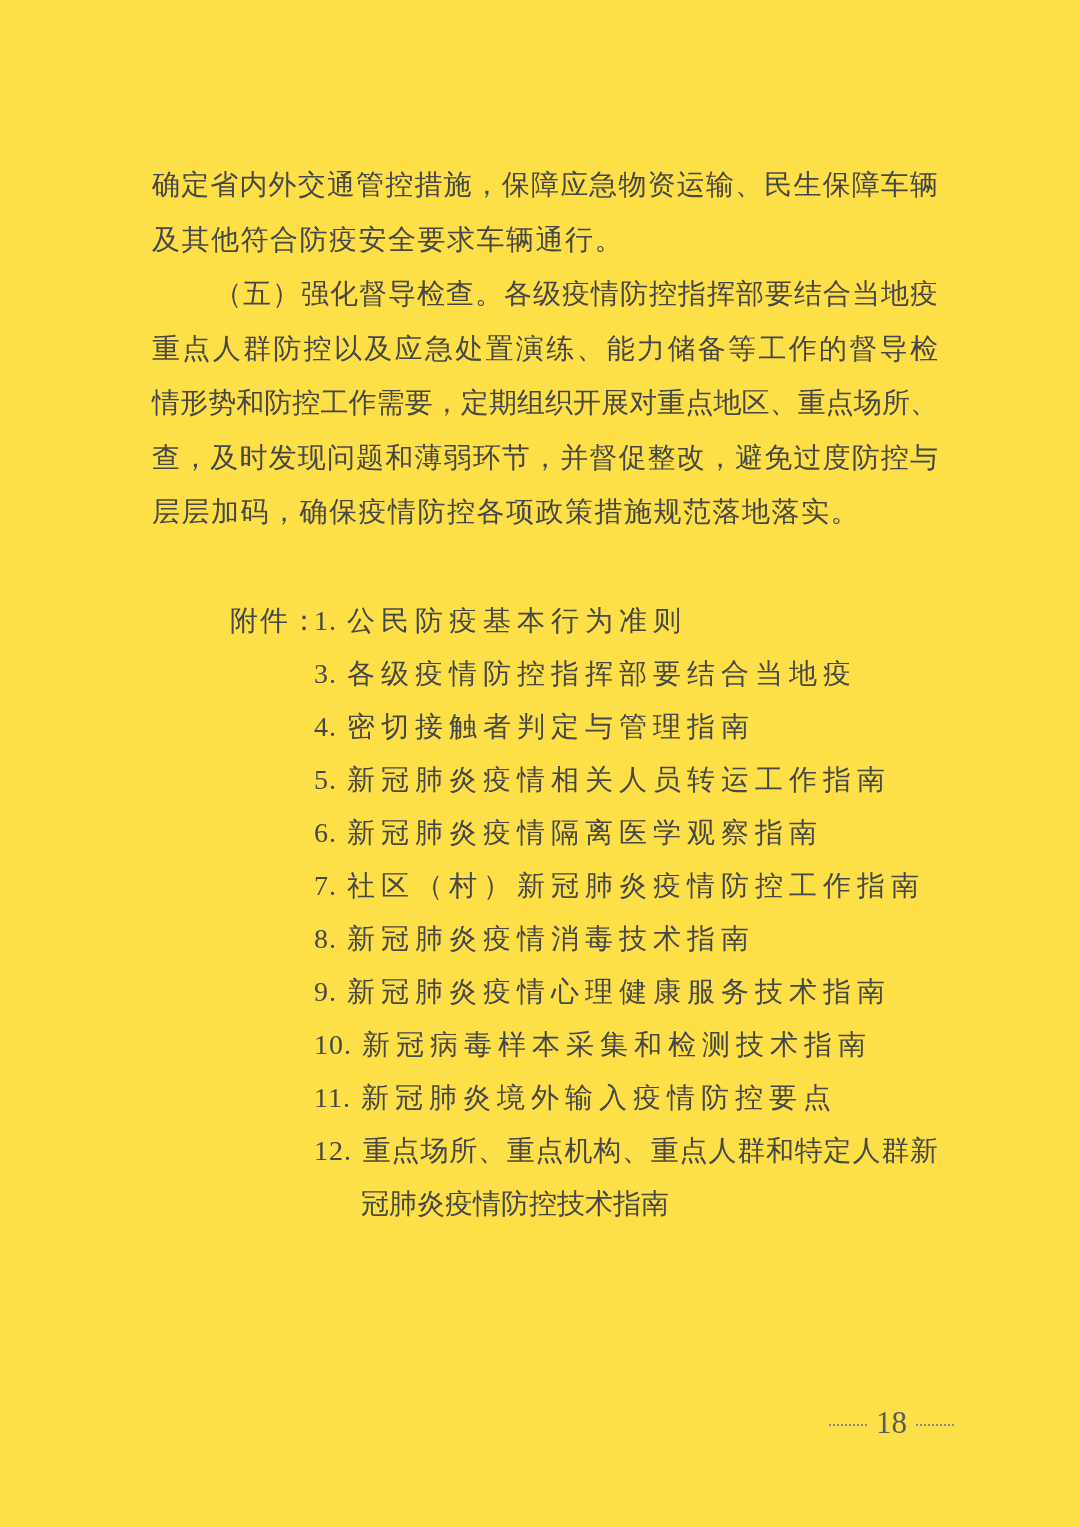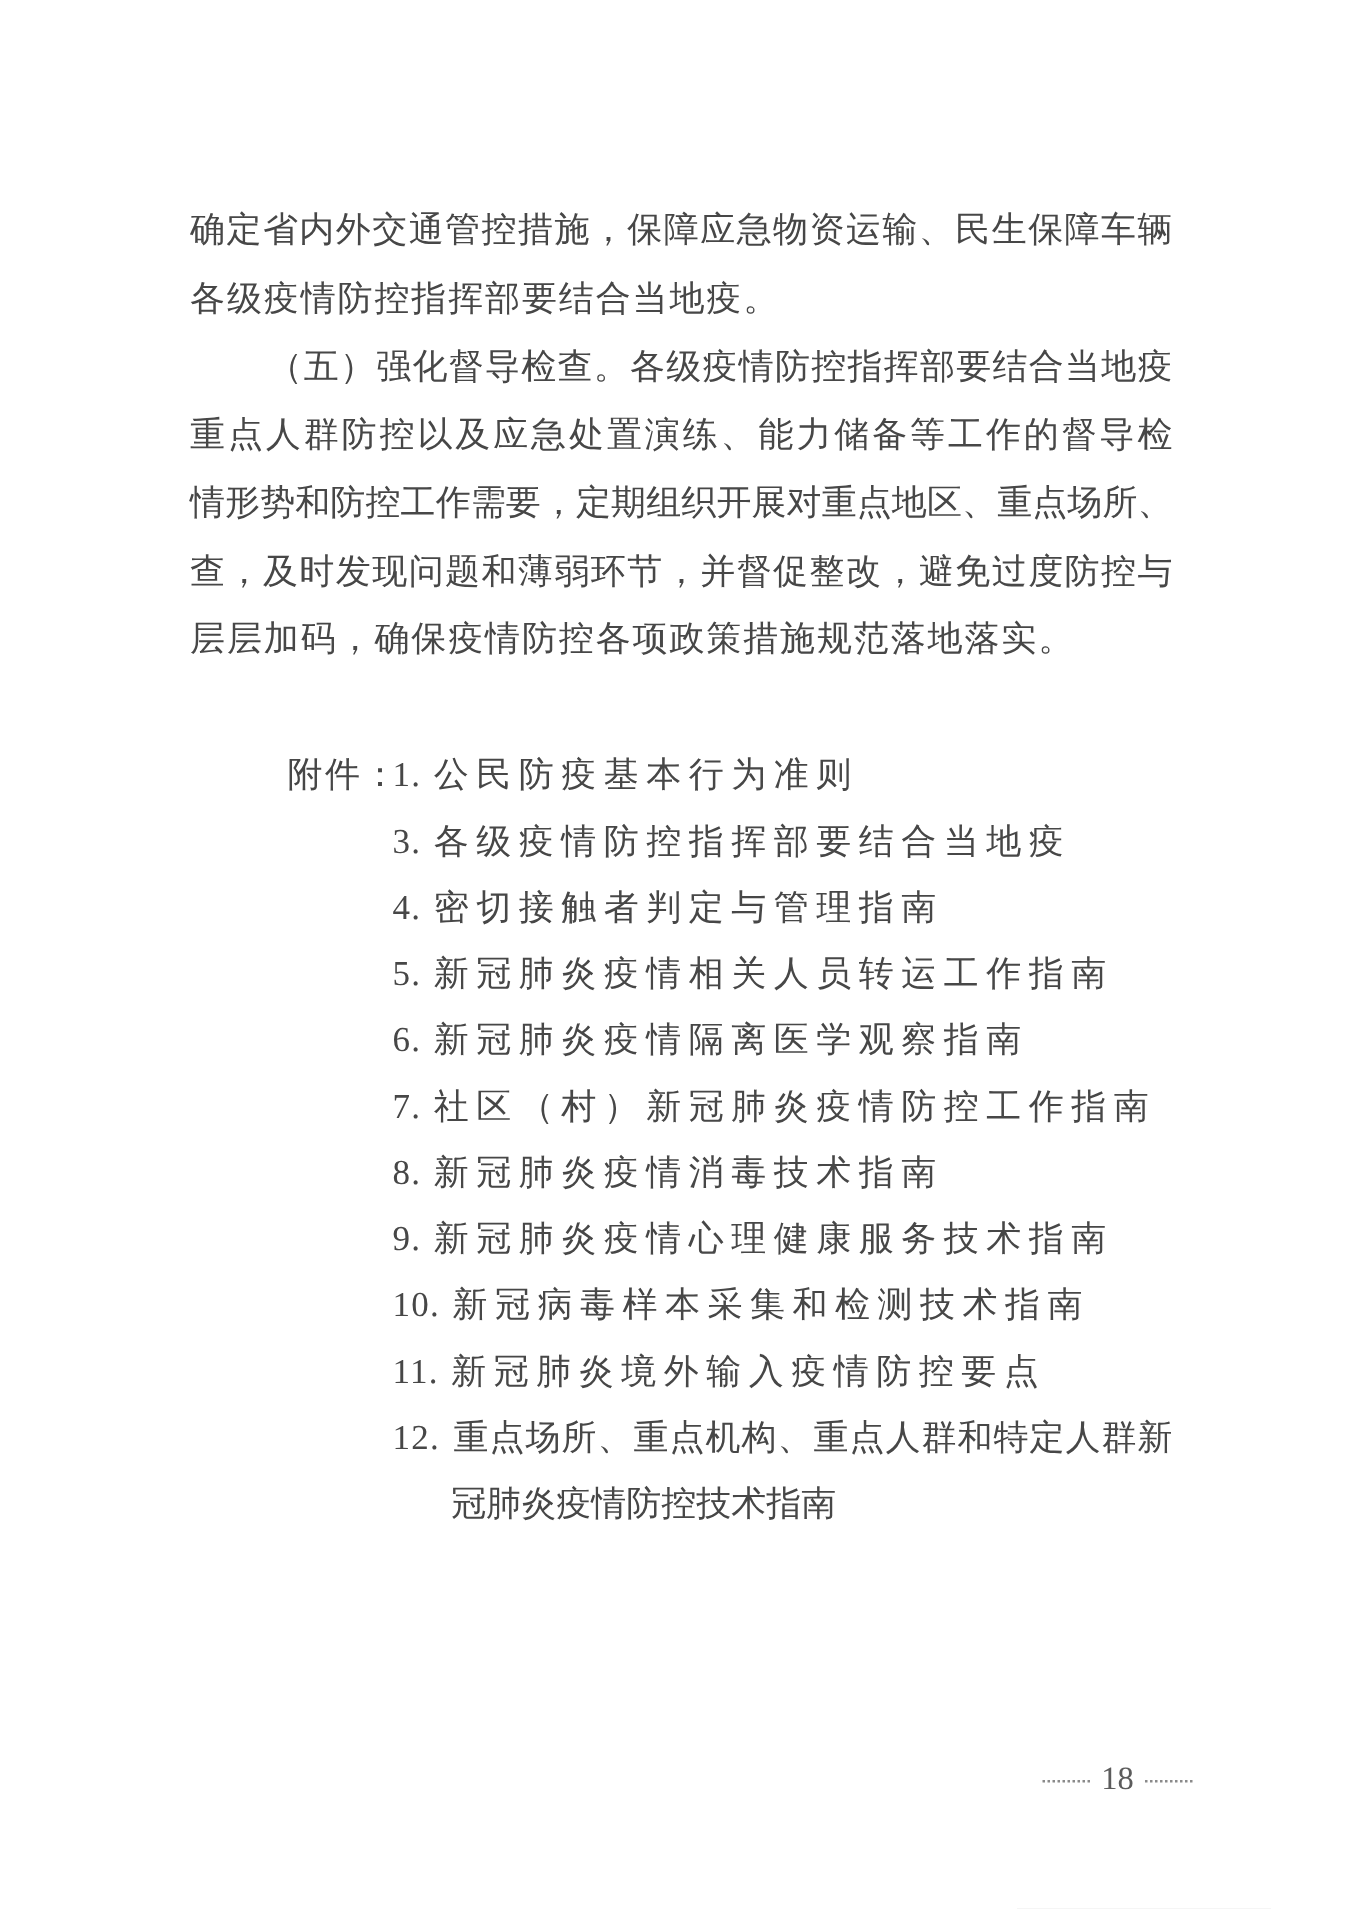--- a/index.html
+++ b/index.html
@@ -4,21 +4,21 @@
 <style>
   html, body {
     margin: 0;
     padding: 0;
     background: #e8e8e8;
   }
   .page {
     position: relative;
     width: 1080px;
     height: 1527px;
-    background: #ffffff;
+    background: #fde047;
     overflow: hidden;
     font-family: "Liberation Serif", "DejaVu Serif", serif;
     color: #474747;
   }
   
   .body-text {
     position: absolute;
     left: 152px;
     top: 158px;
     width: 786px;
@@ -72,39 +72,39 @@
   }
   
   .page-number {
     position: absolute;
     top: 1408px;
     right: 126px;
     display: flex;
     align-items: center;
     gap: 9px;
     color: #5c5c5c;
-    font-size: 26px;
+    font-size: 31px;
     line-height: 30px;
   }
   .page-number .dots {
     display: inline-block;
     width: 38px;
     height: 0;
     border-top: 2px dotted #8a8a8a;
     margin-top: 4px;
   }
 </style>
 </head>
 <body>
 
 <div class="page">
 
   <div class="body-text">
     <div class="bline full">确定省内外交通管控措施，保障应急物资运输、民生保障车辆</div>
-    <div class="bline last">各级疫情防控指挥部要结合当地疫。</div>
+    <div class="bline last">及其他符合防疫安全要求车辆通行。</div>
     <div class="bline full indent">（五）强化督导检查。各级疫情防控指挥部要结合当地疫</div>
     <div class="bline full">重点人群防控以及应急处置演练、能力储备等工作的督导检</div>
     <div class="bline full">情形势和防控工作需要，定期组织开展对重点地区、重点场所、</div>
     <div class="bline full">查，及时发现问题和薄弱环节，并督促整改，避免过度防控与</div>
     <div class="bline last">层层加码，确保疫情防控各项政策措施规范落地落实。</div>
   </div>
 
   <div class="att-block">
     <span class="att-label">附件：</span>
 

